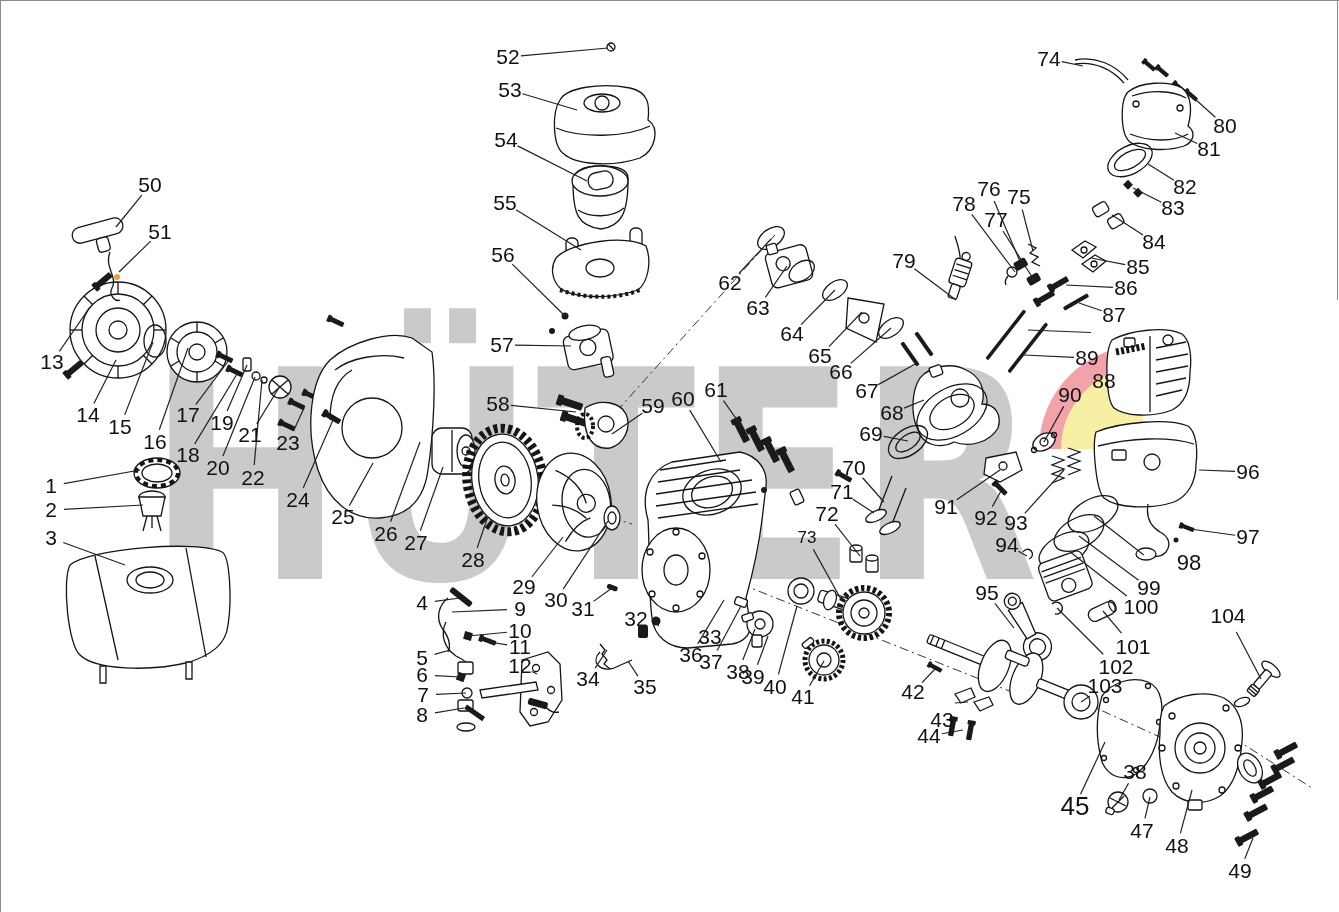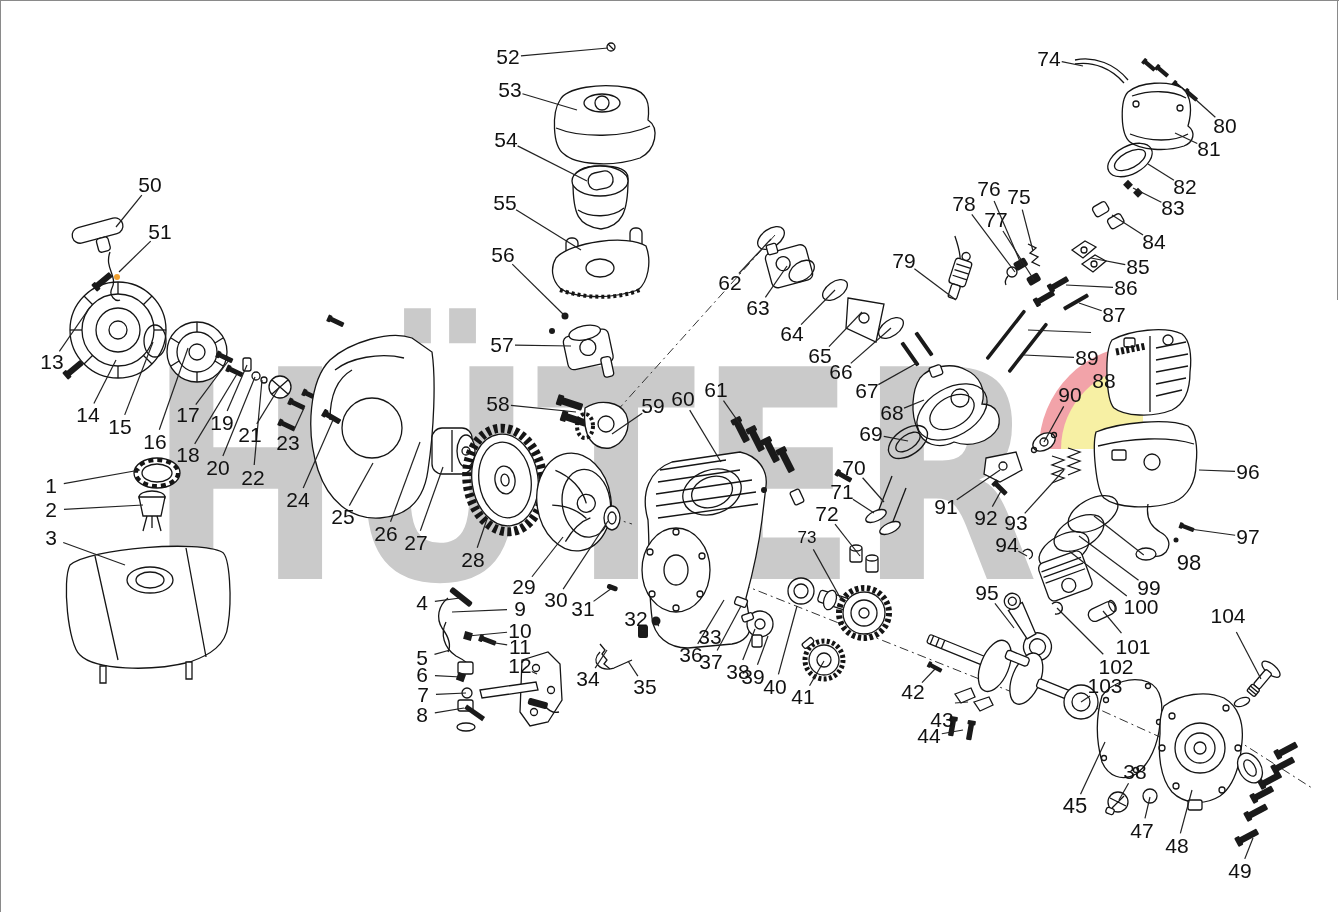--- a/index.html
+++ b/index.html
@@ -655,21 +655,21 @@
       <span class="part-label" style="left: 645px; top: 687px; font-size: 21px; color: rgb(17, 17, 17);">35</span>
       <span class="part-label" style="left: 691px; top: 655px; font-size: 21px; color: rgb(17, 17, 17);">36</span>
       <span class="part-label" style="left: 711px; top: 662px; font-size: 21px; color: rgb(17, 17, 17);">37</span>
       <span class="part-label" style="left: 738px; top: 672px; font-size: 21px; color: rgb(17, 17, 17);">38</span>
       <span class="part-label" style="left: 753px; top: 677px; font-size: 21px; color: rgb(17, 17, 17);">39</span>
       <span class="part-label" style="left: 775px; top: 687px; font-size: 21px; color: rgb(17, 17, 17);">40</span>
       <span class="part-label" style="left: 803px; top: 697px; font-size: 21px; color: rgb(17, 17, 17);">41</span>
       <span class="part-label" style="left: 913px; top: 692px; font-size: 21px; color: rgb(17, 17, 17);">42</span>
       <span class="part-label" style="left: 942px; top: 704px; font-size: 21px; color: rgb(17, 17, 17); margin-top: 16px;">43</span>
       <span class="part-label" style="left: 929px; top: 736px; font-size: 21px; color: rgb(17, 17, 17);">44</span>
-      <span class="part-label" style="left: 1075px; top: 806px; font-size: 22px; color: rgb(17, 17, 17);">45</span>
+      <span class="part-label" style="left: 1075px; top: 806px; font-size: 26px; color: rgb(17, 17, 17);">45</span>
       <span class="part-label" style="left: 1135px; top: 772px; font-size: 21px; color: rgb(17, 17, 17);">38</span>
       <span class="part-label" style="left: 1142px; top: 831px; font-size: 21px; color: rgb(17, 17, 17);">47</span>
       <span class="part-label" style="left: 1177px; top: 846px; font-size: 21px; color: rgb(17, 17, 17);">48</span>
       <span class="part-label" style="left: 1240px; top: 871px; font-size: 21px; color: rgb(17, 17, 17);">49</span>
       <span class="part-label" style="left: 150px; top: 185px; font-size: 21px; color: rgb(17, 17, 17);">50</span>
       <span class="part-label" style="left: 160px; top: 232px; font-size: 21px; color: rgb(17, 17, 17);">51</span>
       <span class="part-label" style="left: 508px; top: 57px; font-size: 21px; color: rgb(17, 17, 17);">52</span>
       <span class="part-label" style="left: 510px; top: 90px; font-size: 21px; color: rgb(17, 17, 17);">53</span>
       <span class="part-label" style="left: 506px; top: 140px; font-size: 21px; color: rgb(17, 17, 17);">54</span>
       <span class="part-label" style="left: 505px; top: 203px; font-size: 21px; color: rgb(17, 17, 17);">55</span>

